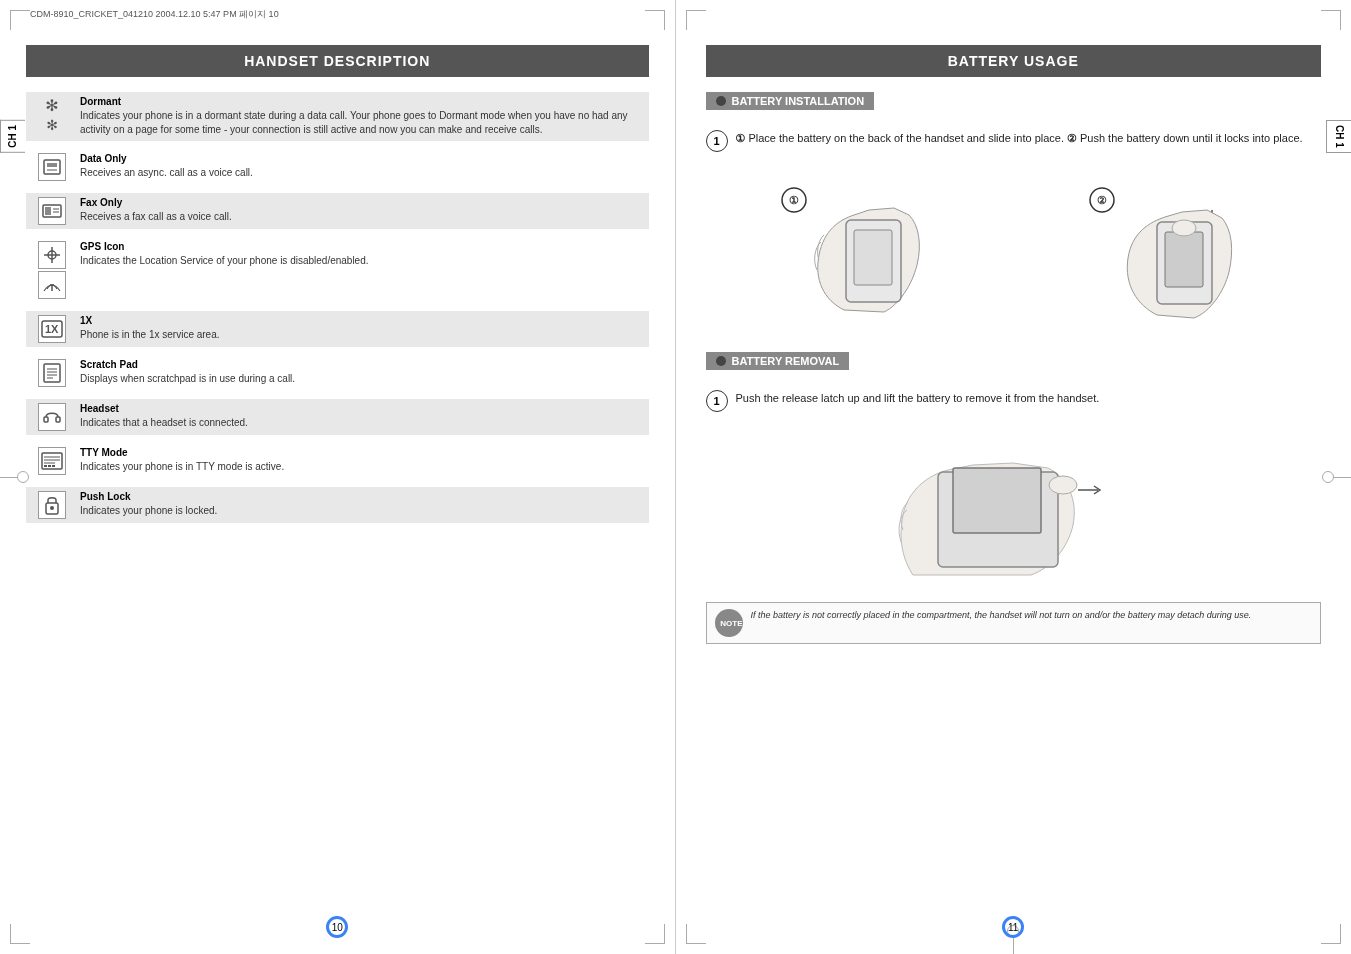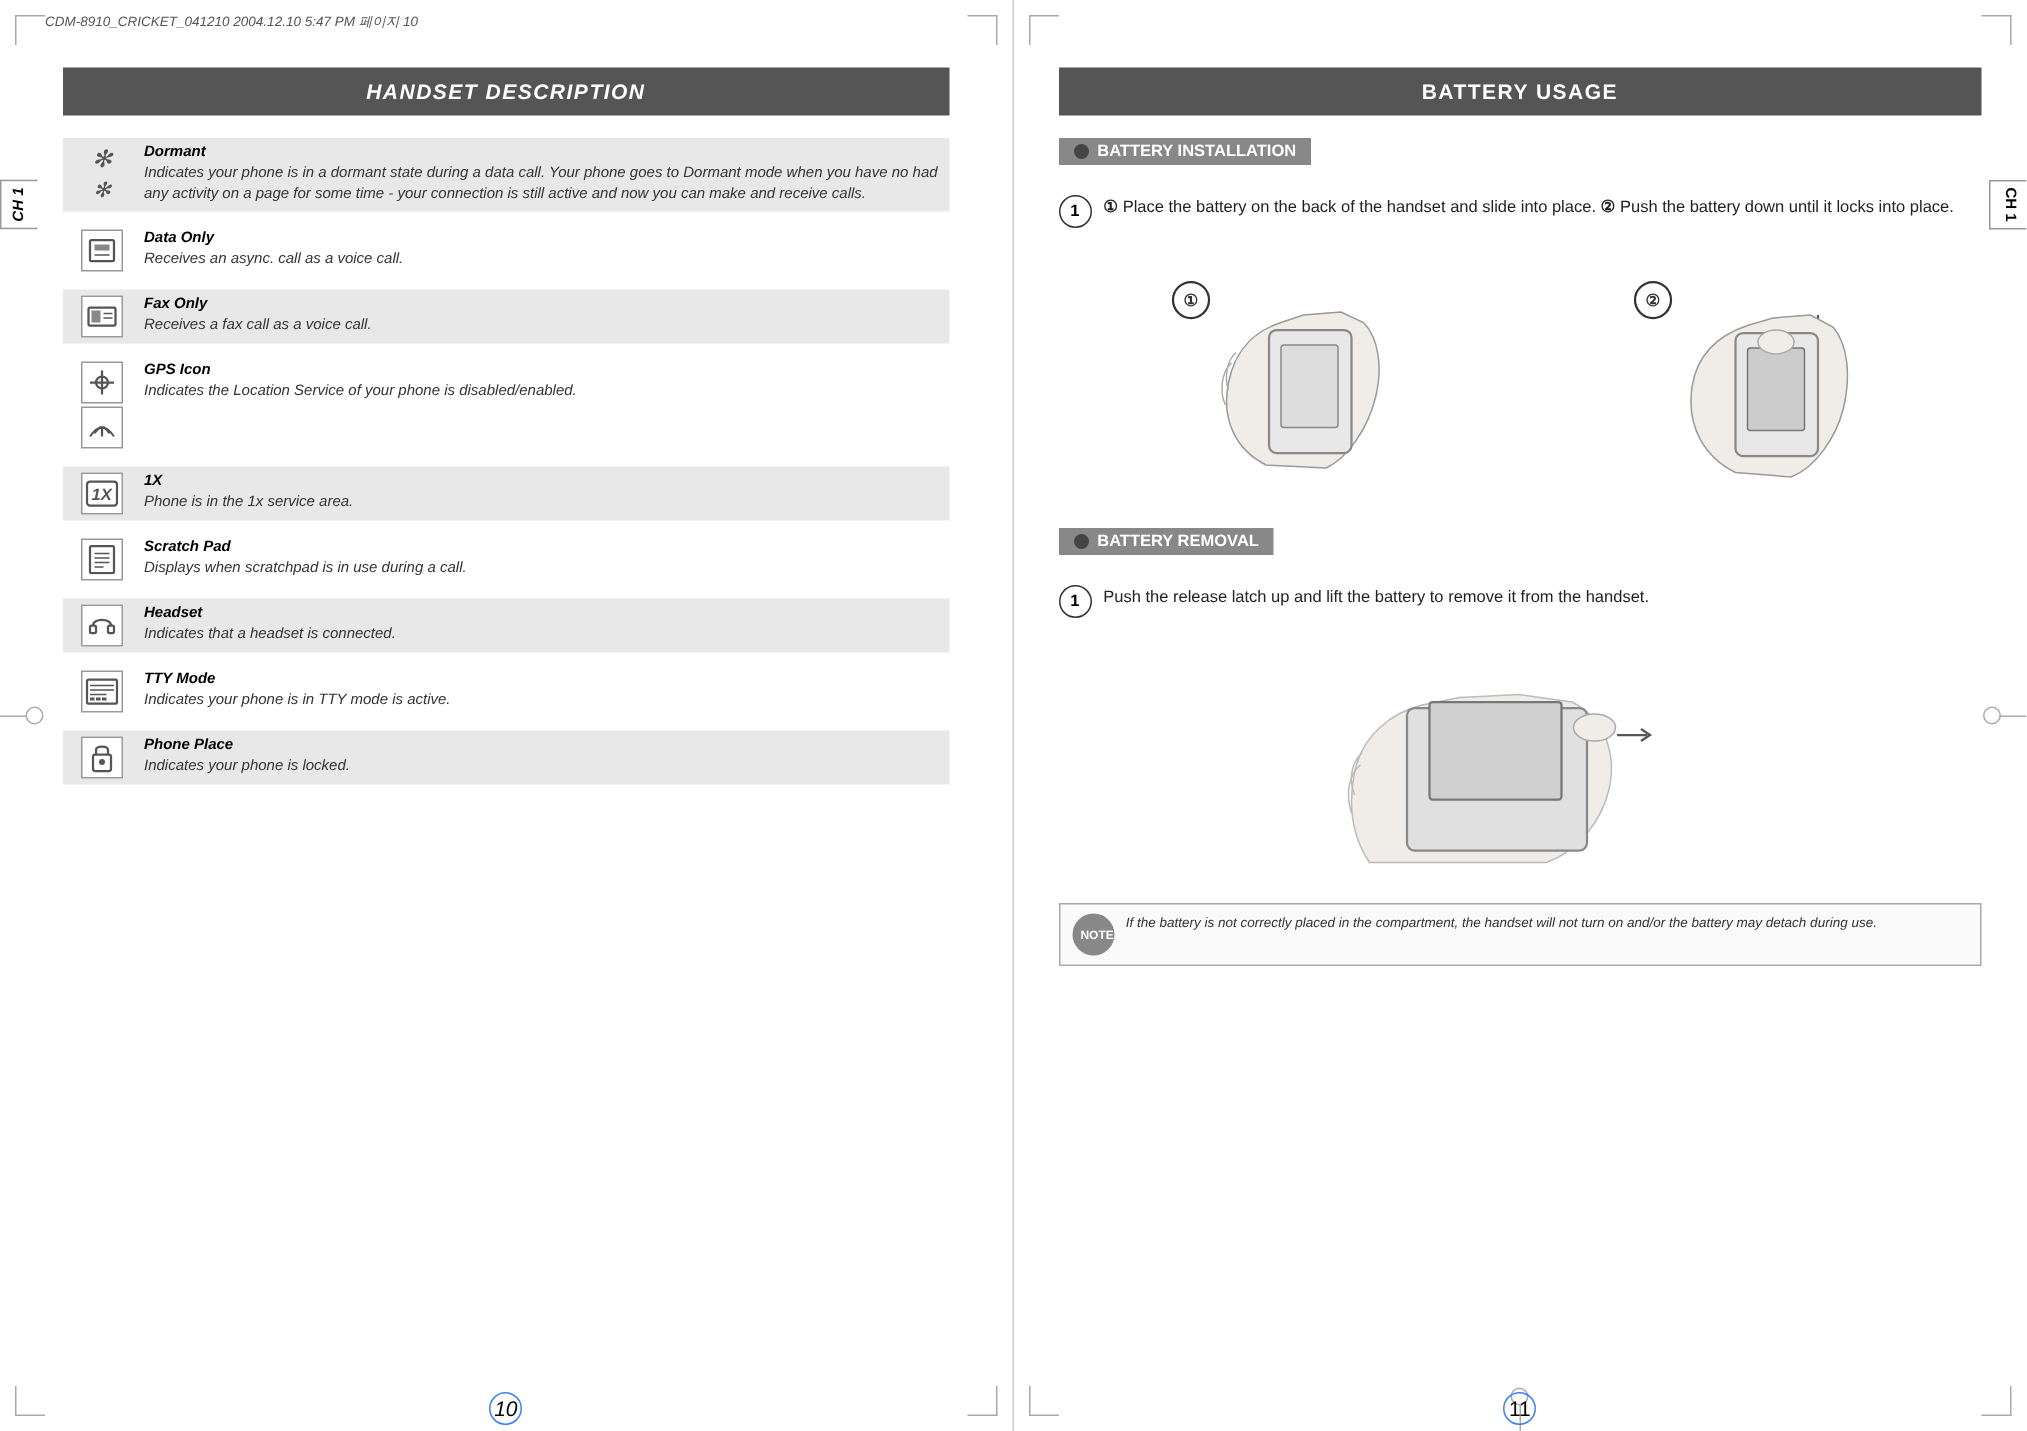--- a/index.html
+++ b/index.html
@@ -19,22 +19,21 @@
       height: 100%;
       background: #fff;
     }
 
     
     .left-page {
       width: 50%;
       height: 100%;
       border-right: 1px solid #ccc;
       position: relative;
-      padding: 20px 42px;
-      font-style: italic;
+      padding: 20px 26px;
     }
 
     
     .right-page {
       width: 50%;
       height: 100%;
       position: relative;
       padding: 20px 30px;
     }
 
@@ -242,23 +241,23 @@
     .note-text {
       font-size: 9px;
       color: #333;
       font-style: italic;
       line-height: 1.5;
     }
 
     
     .page-num {
       position: absolute;
-      bottom: 4px;
-      font-size: 14px;
-      border: 1px solid #3b82f6;
+      bottom: 16px;
+      font-size: 10px;
+      border: 3px solid #3b82f6;
       border-radius: 50%;
       width: 22px;
       height: 22px;
       display: flex;
       align-items: center;
       justify-content: center;
     }
 
     .page-num-left {
       left: 50%;
@@ -475,21 +474,21 @@
         <div class="icon-cell">
           <div class="icon-box">
             <svg width="18" height="22" viewBox="0 0 18 22">
               <rect x="3" y="9" width="12" height="11" rx="1.5" fill="none" stroke="#555" stroke-width="1.5"></rect>
               <path d="M5 9 V6 C5 3 13 3 13 6 V9" fill="none" stroke="#555" stroke-width="1.5"></path>
               <circle cx="9" cy="14" r="2" fill="#555"></circle>
             </svg>
           </div>
         </div>
         <div class="icon-text-block">
-          <div class="icon-title">Phone Place</div>
+          <div class="icon-title">Push Lock</div>
           <div class="icon-desc">Indicates your phone is locked.</div>
         </div>
       </div>
 
     </div>
 
     <div class="page-num page-num-left">10</div>
 
   </div>
 

